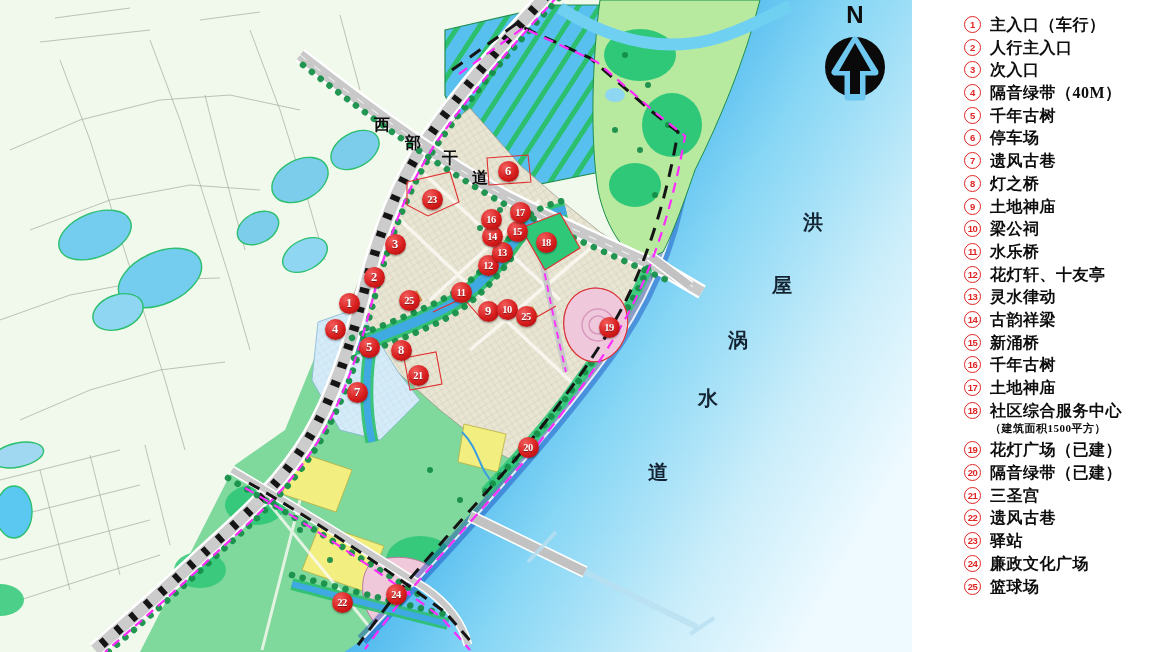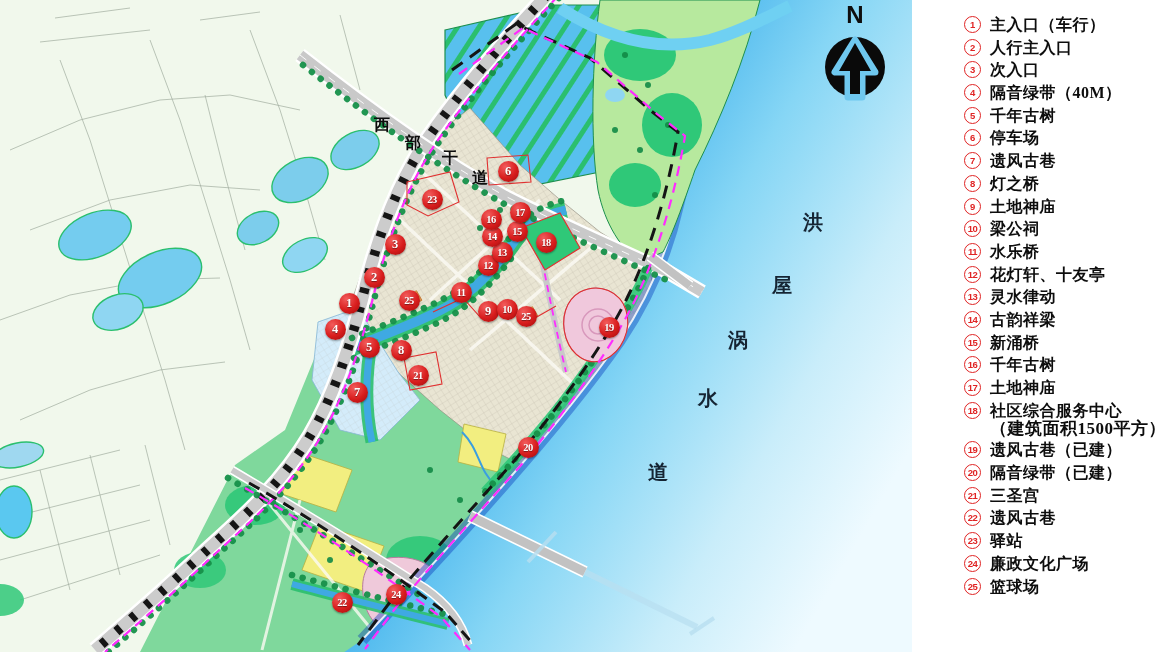--- a/index.html
+++ b/index.html
@@ -20,21 +20,21 @@
   .char-label.road{font-size:16px;color:#0c0c0c;}
   
   .legend-panel{position:absolute;left:912px;top:0;width:256px;height:652px;background:#fff;
     box-sizing:border-box;padding:15px 4px 0 52px;}
   .legend-row{display:flex;align-items:flex-start;margin-bottom:3.7px;}
   .legend-num{flex:0 0 auto;width:15px;height:15px;border:1.7px solid #e02424;border-radius:50%;
     color:#e02424;font-size:9.5px;font-weight:bold;display:flex;align-items:center;justify-content:center;
     margin:1px 9px 0 0;font-family:"Liberation Sans","DejaVu Sans",sans-serif;letter-spacing:-.5px;}
   .legend-label{font-size:16px;font-weight:600;color:#0d0d0d;line-height:19px;letter-spacing:.5px;
     white-space:nowrap;}
-  .legend-sub{display:block;font-size:17px;line-height:17px;}
+  .legend-sub{display:block;font-size:11px;line-height:17px;}
 </style>
 </head>
 <body>
 
 <div class="stage">
 
   <div class="map-wrap">
     <svg width="912" height="652" viewBox="0 0 912 652">
       <defs>
         <linearGradient id="waterGrad" x1="0" y1="0.08" x2="0.97" y2="0.72">
@@ -350,21 +350,21 @@
         <div class="legend-row">
           <span class="legend-num">17</span>
           <span class="legend-label">土地神庙</span>
         </div>
         <div class="legend-row">
           <span class="legend-num">18</span>
           <span class="legend-label">社区综合服务中心<span class="legend-sub">（建筑面积1500平方）</span></span>
         </div>
         <div class="legend-row">
           <span class="legend-num">19</span>
-          <span class="legend-label">遗风古巷（已建）</span>
+          <span class="legend-label">花灯广场（已建）</span>
         </div>
         <div class="legend-row">
           <span class="legend-num">20</span>
           <span class="legend-label">隔音绿带（已建）</span>
         </div>
         <div class="legend-row">
           <span class="legend-num">21</span>
           <span class="legend-label">三圣宫</span>
         </div>
         <div class="legend-row">

